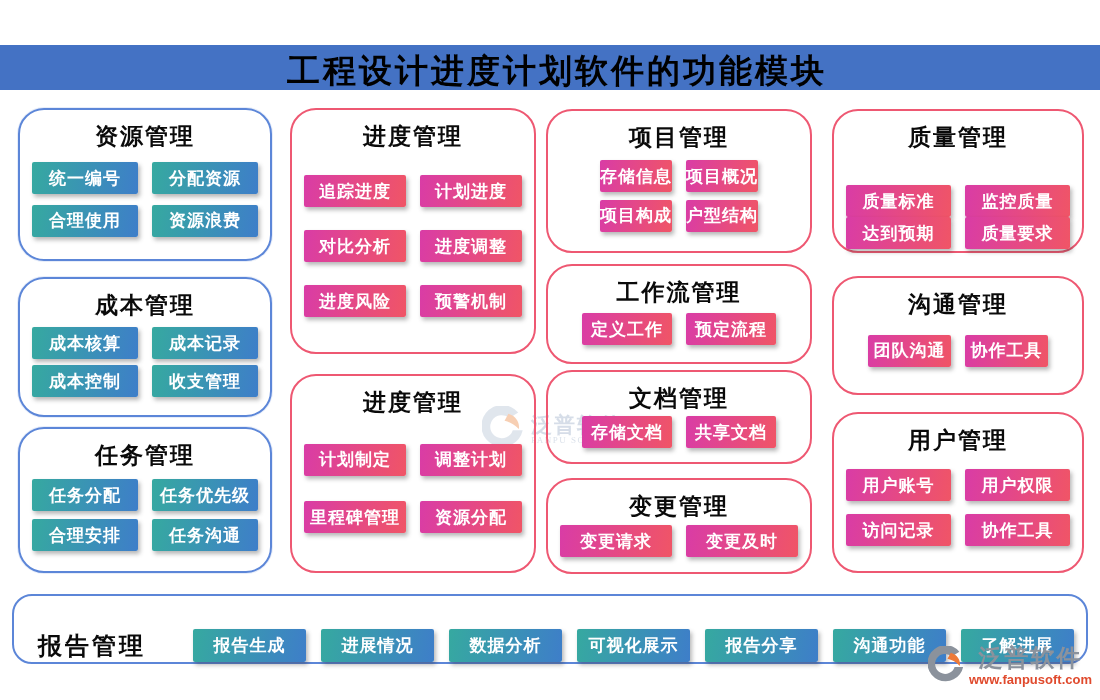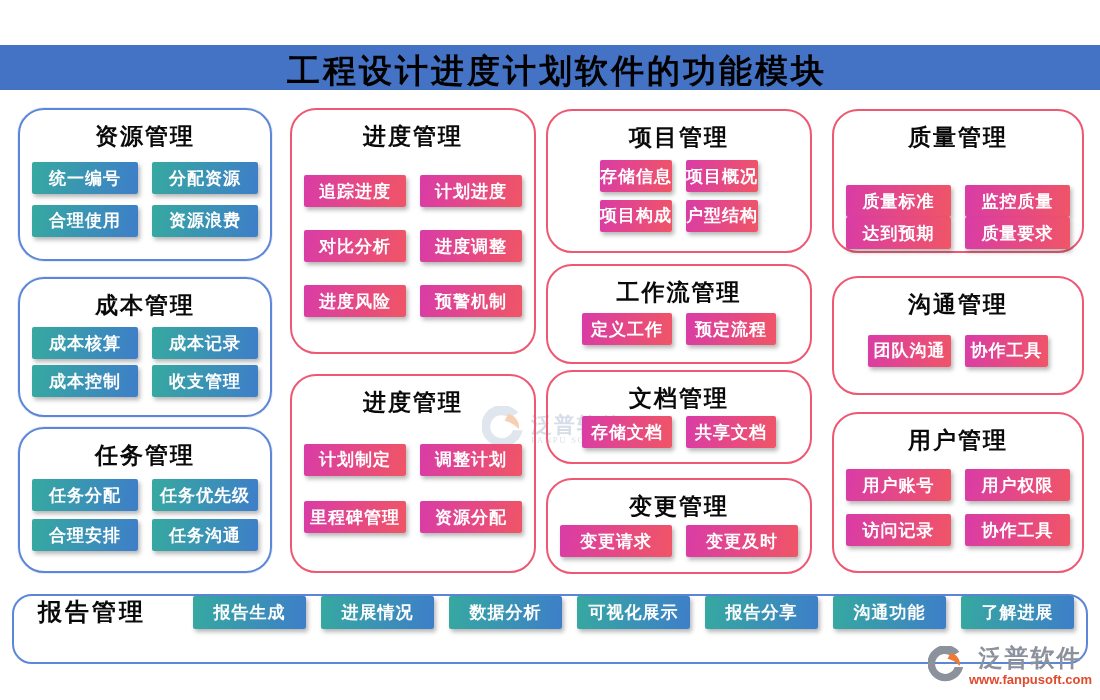--- a/index.html
+++ b/index.html
@@ -53,21 +53,21 @@
   .c-workflow{left:546px;top:264px;width:266px;height:100px;}
   .c-document{left:546px;top:370px;width:266px;height:94px;}
   .c-change{left:546px;top:478px;width:266px;height:96px;}
   .c-quality{left:832px;top:109px;width:252px;height:144px;gap:32px;}
   .c-communication{left:832px;top:276px;width:252px;height:119px;}
   .c-user{left:832px;top:412px;width:252px;height:161px;}
   
   .report{
     position:absolute;left:12px;top:594px;width:1076px;height:70px;
     box-sizing:border-box;border:2px solid #5c86d8;border-radius:20px;
-    display:flex;align-items:flex-start;gap:15px;padding:0 12px 0 24px;
+    display:flex;align-items:flex-end;gap:15px;padding:0 12px 0 24px;
   }
   .report-title{
     flex:0 0 140px;font-size:24px;font-weight:bold;color:#0a0a0a;
     letter-spacing:3px;
   }
   .report .btn{flex:1 1 0;height:33px;}
   
   .watermark{
     position:absolute;left:482px;top:406px;z-index:0;
     display:flex;align-items:center;gap:5px;opacity:.5;pointer-events:none;

